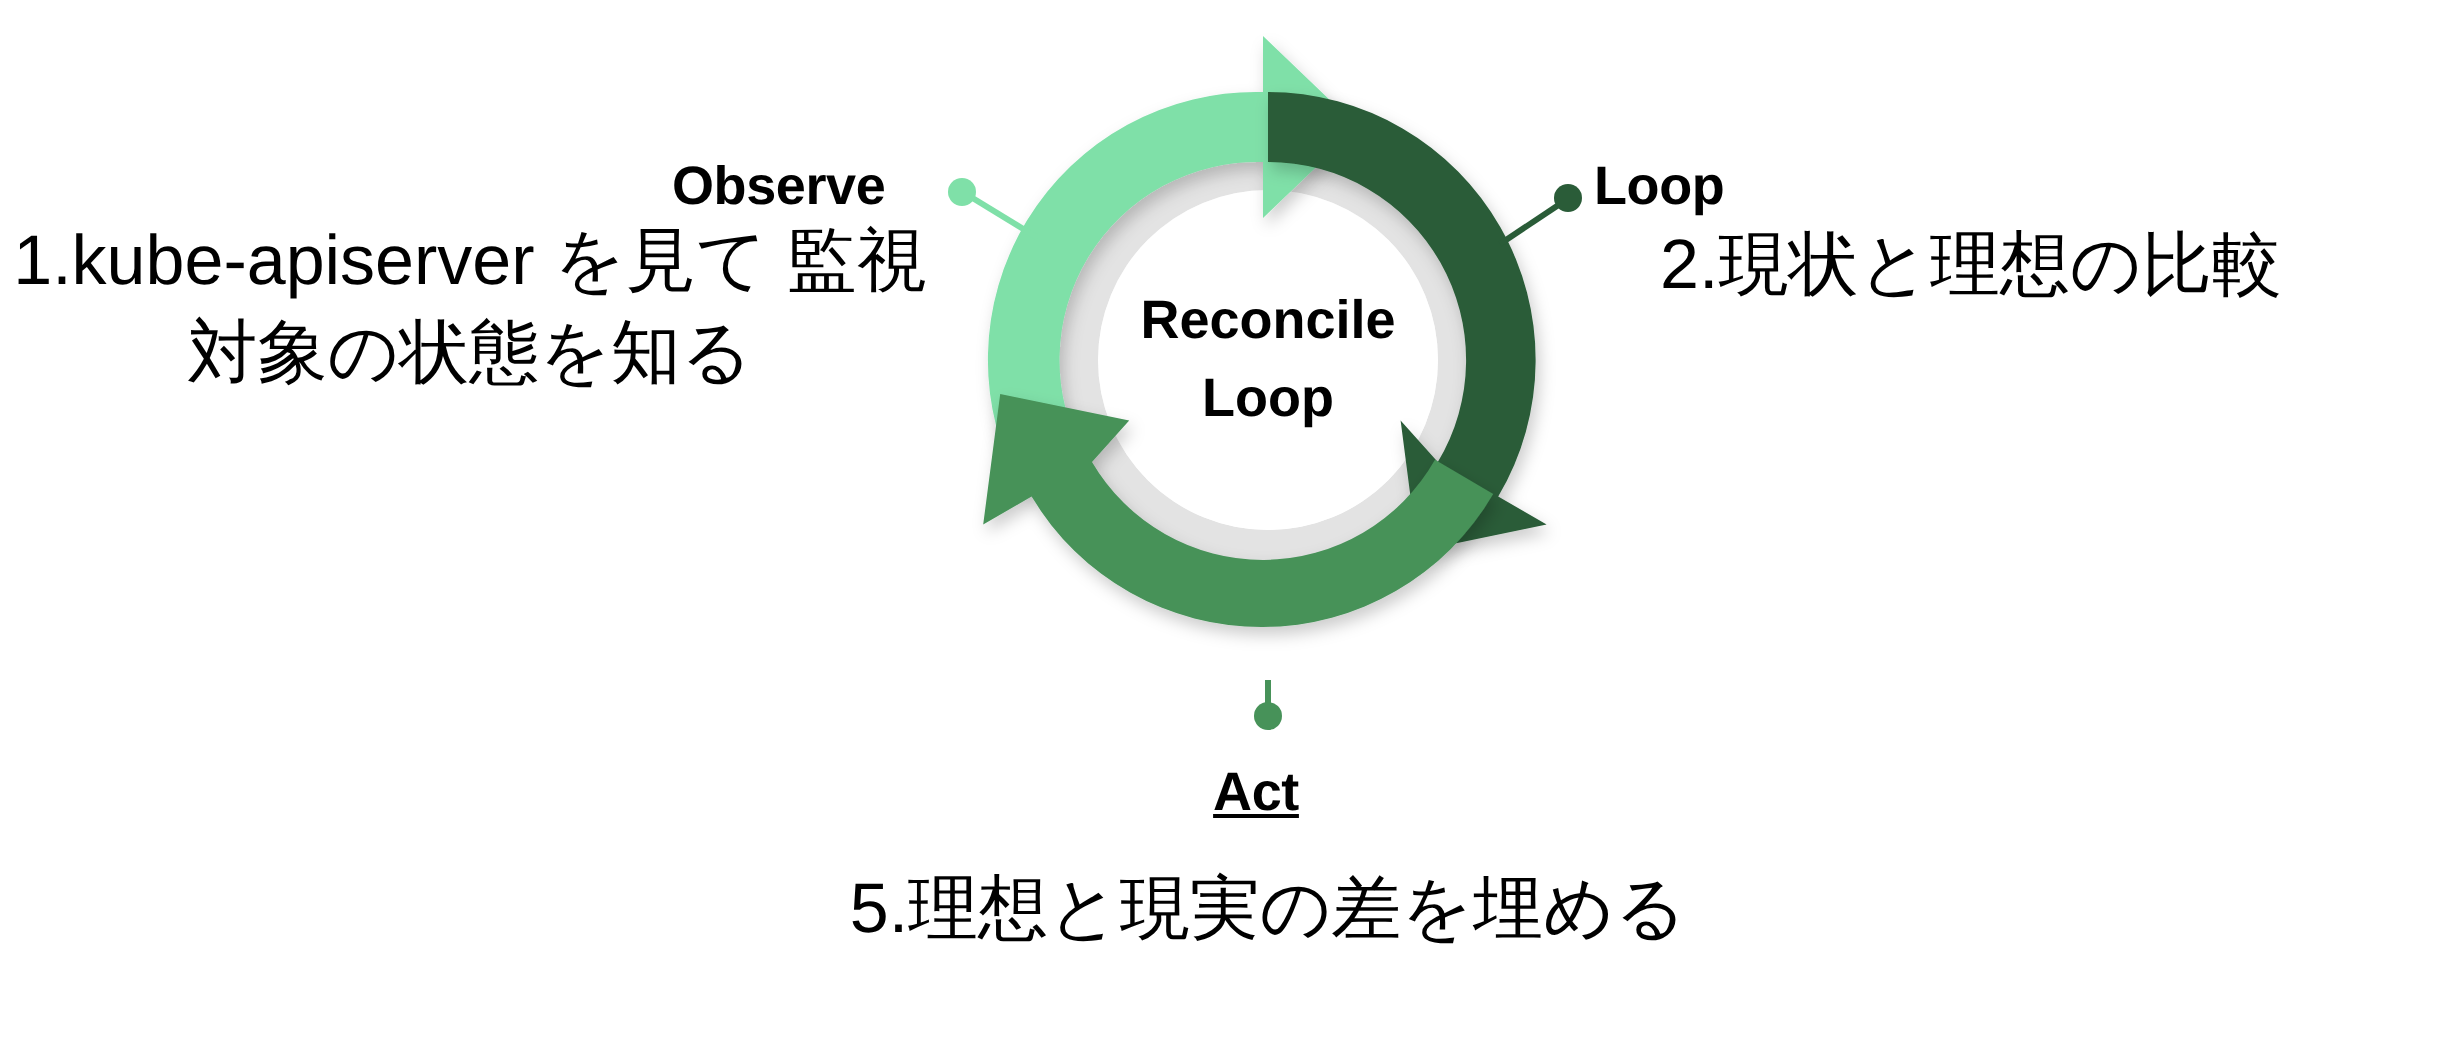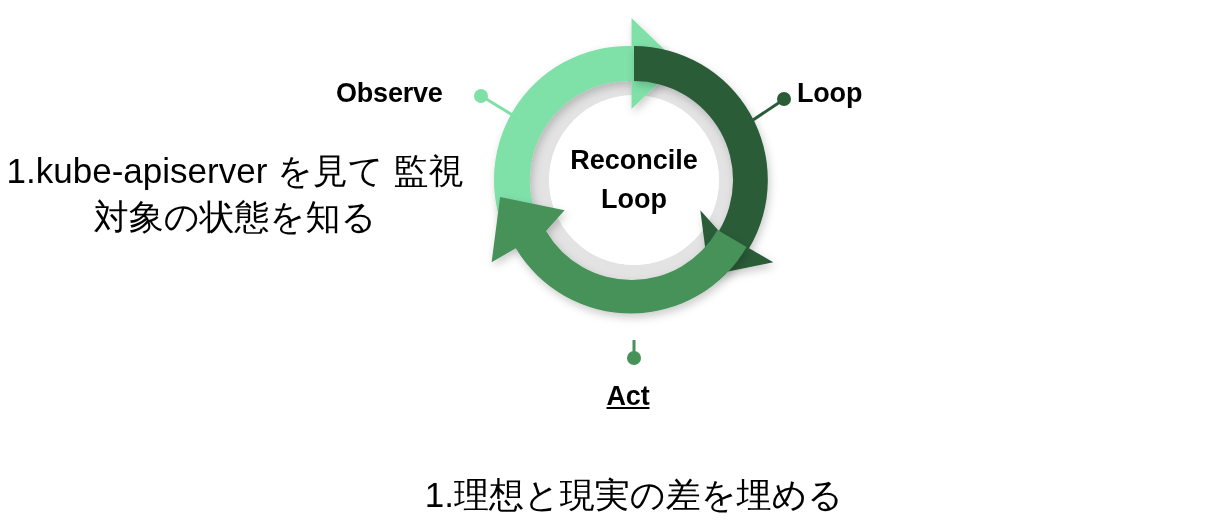--- a/index.html
+++ b/index.html
@@ -16,21 +16,20 @@
 
   .step-label{
     font-weight:bold;
     font-size:27px;
     letter-spacing:-0.2px;
   }
   .step-desc{
     font-size:35px;
     font-weight:400;
     line-height:1.30;
-    margin-top:40px;
   }
 
   
   #observe-label{left:336px;top:78px;}
   #observe-desc{left:0px;top:108px;width:470px;text-align:center;white-space:normal;}
 
   
   #diff-label{left:797px;top:78px;}
   #diff-desc{left:830px;top:110px;}
 
@@ -126,18 +125,19 @@
   
   <div class="center-text">Reconcile
 Loop</div>
 
   
   <div class="txt step-label" id="observe-label">Observe</div>
   <div class="txt step-desc" id="observe-desc">1.kube-apiserver を見て 監視対象の状態を知る</div>
 
   
   <div class="txt step-label" id="diff-label">Loop</div>
+  <div class="txt step-desc" id="diff-desc">2.現状と理想の比較</div>
 
   
   <div class="txt step-label" id="act-label">Act</div>
-  <div class="txt step-desc" id="act-desc">1.理想と現実の差を埋める</div>
+  <div class="txt step-desc" id="act-desc">5.理想と現実の差を埋める</div>
 
 </div>
 
 </body></html>

